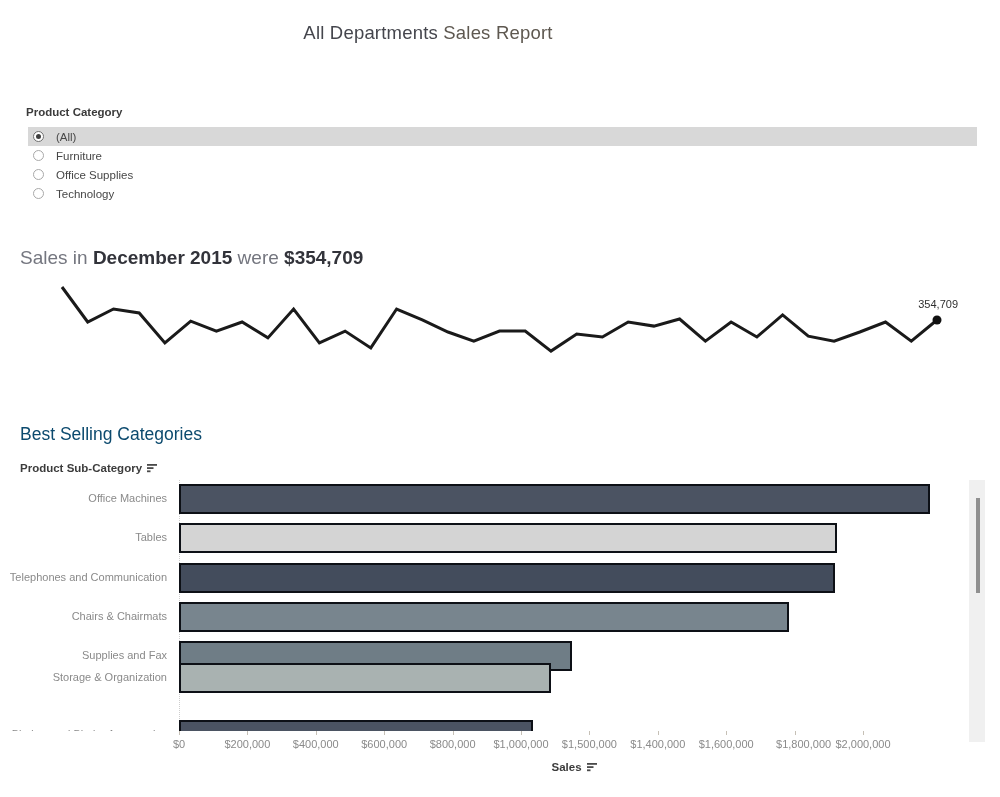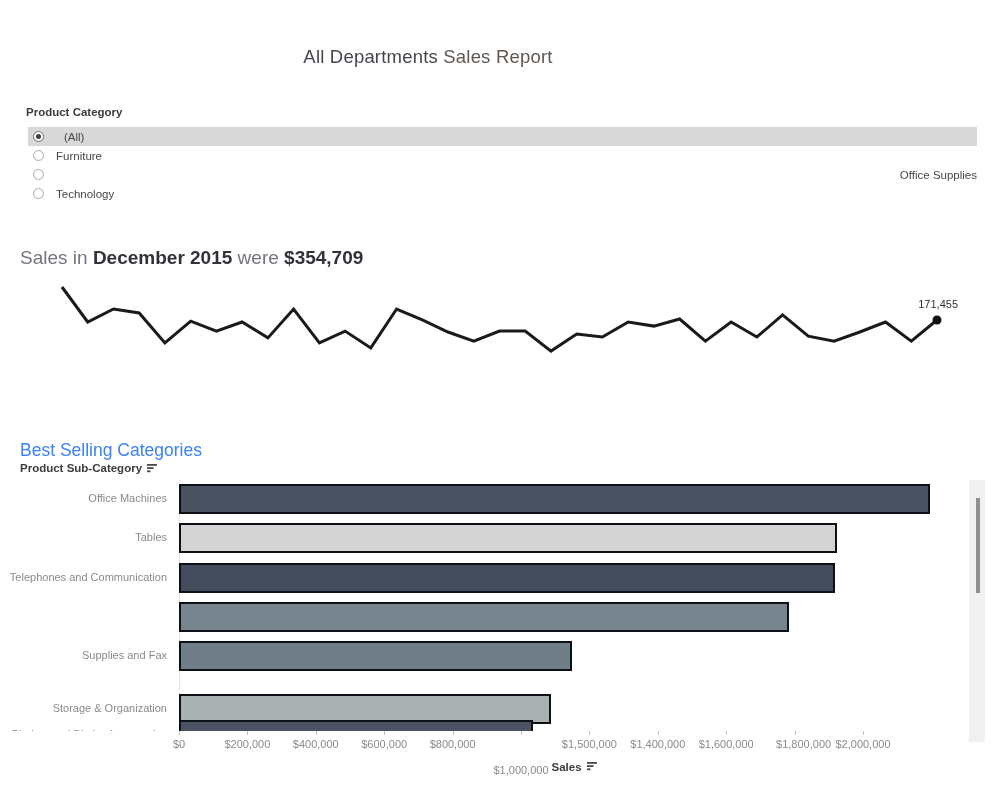--- a/index.html
+++ b/index.html
@@ -3,60 +3,60 @@
 <meta charset="utf-8">
 <style>
   html,body{margin:0;padding:0;}
   body{
     width:1000px;height:797px;background:#ffffff;position:relative;overflow:hidden;
     font-family:"Liberation Sans", sans-serif;color:#4a4a4a;
   }
   .abs{position:absolute;}
 
   
-  #dash-title{top:46px;left:0;width:856px;text-align:center;font-size:18.5px;letter-spacing:.2px;}
+  #dash-title{top:22px;left:0;width:856px;text-align:center;font-size:18.5px;letter-spacing:.2px;}
   #title-primary{color:#45464d;}
   #title-secondary{color:#5e5850;}
 
   
   #filter-label{top:106px;left:26px;font-size:11.5px;font-weight:700;color:#3b3b3b;}
   .filter-row{left:28px;width:949px;height:19px;display:flex;align-items:center;cursor:pointer;}
-  .filter-row.selected{background:#d8d8d8;gap:8px;}
+  .filter-row.selected{background:#d8d8d8;}
   .radio{width:11px;height:11px;border-radius:50%;border:1px solid #a9a9a9;background:#fff;
          margin-left:5px;box-sizing:border-box;position:relative;flex:0 0 auto;}
   .filter-row.selected .radio{border-color:#6f6f6f;}
   .radio.on::after{content:"";position:absolute;left:2px;top:2px;width:5px;height:5px;border-radius:50%;background:#3f3f3f;}
   .filter-option-label{margin-left:12px;font-size:11.5px;color:#474747;}
 
   
   #headline{top:247px;left:20px;font-size:19px;color:#74767f;}
   .headline-strong{color:#32333a;font-weight:700;}
 
   
   #sparkline{top:278px;left:0;}
   #spark-label{top:298px;left:858px;width:100px;text-align:right;font-size:11px;color:#303030;}
 
   
-  #section-heading{top:424px;left:20px;font-size:17.5px;color:#3b82f6;margin-top:16px;}
+  #section-heading{top:424px;left:20px;font-size:17.5px;color:#0c4a6e;}
   #row-header{top:462px;left:20px;font-size:11.5px;font-weight:700;color:#3c3c3c;display:flex;align-items:center;gap:5px;}
   .sort-icon{display:inline-block;}
 
   
   #bar-plot{top:480px;left:0;width:965px;height:251px;overflow:hidden;}
   #zero-gridline{position:absolute;left:179px;top:0;height:251px;width:0;border-left:1px dotted #cdcdcd;}
   .bar-row{position:absolute;left:0;width:100%;height:30px;}
   .bar-label{position:absolute;left:0;top:0;width:173px;height:30px;box-sizing:border-box;padding-right:6px;
              display:flex;align-items:center;justify-content:flex-end;text-align:right;
              font-size:11px;line-height:1.25;color:#8a8a8a;}
   .bar{position:absolute;left:179px;top:0;height:30px;box-sizing:border-box;border:2px solid #0d1016;}
 
   
   .x-tick-mark{position:absolute;top:731px;width:1px;height:4px;background:#c6c0b6;}
   .x-tick-label{position:absolute;top:738px;width:90px;text-align:center;font-size:11px;color:#8a8a8a;}
-  #axis-title{top:761px;left:500px;width:150px;display:flex;justify-content:center;gap:5px;
+  #axis-title{top:761px;left:500px;width:150px;display:flex;align-items:center;justify-content:center;gap:5px;
               font-size:11.5px;font-weight:700;color:#3c3c3c;}
 
   
   #scrollbar-track{top:480px;left:969px;width:16px;height:262px;background:#f0f0f0;}
   #scrollbar-thumb{position:absolute;left:7px;top:18px;width:4px;height:95px;background:#909090;cursor:pointer;}
 </style>
 </head>
 <body>
 
 <div id="dash-title" class="abs">
@@ -68,21 +68,21 @@
 <div id="filter-label" class="abs">Product Category</div>
 
 <div class="filter-row selected abs" style="top:127px;">
   <span class="radio on"></span>
   <span class="filter-option-label">(All)</span>
 </div>
 <div class="filter-row abs" style="top:146px;">
   <span class="radio"></span>
   <span class="filter-option-label">Furniture</span>
 </div>
-<div class="filter-row abs" style="top:165px;justify-content:space-between;">
+<div class="filter-row abs" style="top:165px;">
   <span class="radio"></span>
   <span class="filter-option-label">Office Supplies</span>
 </div>
 <div class="filter-row abs" style="top:184px;">
   <span class="radio"></span>
   <span class="filter-option-label">Technology</span>
 </div>
 
 <div id="headline" class="abs">
   <span>Sales in</span>
@@ -91,21 +91,21 @@
   <span> </span>
   <span>were</span>
   <span> </span>
   <span class="headline-strong">$354,709</span>
 </div>
 
 <svg id="sparkline" class="abs" width="970" height="90" viewBox="0 278 970 90">
   <polyline id="spark-path" fill="none" stroke="#1a1a1a" stroke-width="3" stroke-linejoin="miter" points="62.0,287.0 87.7,322.0 113.5,309.0 139.2,312.9 164.9,342.9 190.7,321.1 216.4,331.1 242.1,322.0 267.9,337.9 293.6,309.0 319.4,342.9 345.1,331.1 370.8,347.9 396.6,309.0 422.3,319.9 448.0,332.0 473.8,341.1 499.5,331.1 525.2,331.1 551.0,351.1 576.7,334.0 602.4,337.0 628.2,322.0 653.9,326.1 679.6,319.0 705.4,341.1 731.1,322.0 756.9,337.0 782.6,314.9 808.3,336.1 834.1,341.1 859.8,332.0 885.5,322.0 911.3,341.1 937.0,320.0"></polyline>
   <circle id="spark-dot" r="4.5" fill="#111" cx="937" cy="320.0"></circle>
 </svg>
-<div id="spark-label" class="abs">171,455</div>
+<div id="spark-label" class="abs">354,709</div>
 
 <div id="section-heading" class="abs">Best Selling Categories</div>
 
 <div id="row-header" class="abs">
   <span>Product Sub-Category</span>
   <svg class="sort-icon" width="12" height="10" viewBox="0 0 12 10">
     <rect x="0" y="1" width="10" height="1.8" fill="#4a4a4a"></rect>
     <rect x="0" y="4.2" width="6.5" height="1.8" fill="#4a4a4a"></rect>
     <rect x="0" y="7.4" width="3.5" height="1.8" fill="#4a4a4a"></rect>
   </svg>
@@ -120,27 +120,28 @@
       </div>
       <div class="bar-row" style="top: 43.3px;">
         <div class="bar-label">Tables</div>
         <div class="bar" style="width: 658px; background: rgb(212, 212, 212);"></div>
       </div>
       <div class="bar-row" style="top: 82.6px;">
         <div class="bar-label">Telephones and Communication</div>
         <div class="bar" style="width: 656px; background: rgb(67, 76, 92);"></div>
       </div>
       <div class="bar-row" style="top: 121.9px;">
+        <div class="bar-label">Chairs &amp; Chairmats</div>
         <div class="bar" style="width: 610.1px; background: rgb(120, 133, 142);"></div>
       </div>
       <div class="bar-row" style="top: 161.2px;">
         <div class="bar-label">Supplies and Fax</div>
         <div class="bar" style="width: 393px; background: rgb(111, 125, 134);"></div>
       </div>
-      <div class="bar-row" style="top: 214px; padding-left: 16px;">
+      <div class="bar-row" style="top: 183px; padding-left: 16px;">
         <div class="bar-label">Storage &amp; Organization</div>
         <div class="bar" style="width: 372.1px; background: rgb(169, 178, 177);"></div>
       </div>
       <div class="bar-row" style="top: 239.8px;">
         <div class="bar-label">Binders and Binder Accessories</div>
         <div class="bar" style="width: 354px; background: rgb(75, 83, 98);"></div>
       </div>
     </div>
 </div>
 
@@ -149,21 +150,21 @@
     <div class="x-tick-label abs" style="left: 134px;">$0</div>
     <div class="x-tick-mark abs" style="left: 247.4px;"></div>
     <div class="x-tick-label abs" style="left: 202.4px;">$200,000</div>
     <div class="x-tick-mark abs" style="left: 315.8px;"></div>
     <div class="x-tick-label abs" style="left: 270.8px;">$400,000</div>
     <div class="x-tick-mark abs" style="left: 384.2px;"></div>
     <div class="x-tick-label abs" style="left: 339.2px;">$600,000</div>
     <div class="x-tick-mark abs" style="left: 452.6px;"></div>
     <div class="x-tick-label abs" style="left: 407.6px;">$800,000</div>
     <div class="x-tick-mark abs" style="left: 521px;"></div>
-    <div class="x-tick-label abs" style="left: 476px; margin-top: 26px;">$1,000,000</div>
+    <div class="x-tick-label abs" style="left: 476px;">$1,000,000</div>
     <div class="x-tick-mark abs" style="left: 589.4px;"></div>
     <div class="x-tick-label abs" style="left: 544.4px;">$1,500,000</div>
     <div class="x-tick-mark abs" style="left: 657.8px;"></div>
     <div class="x-tick-label abs" style="left: 612.8px;">$1,400,000</div>
     <div class="x-tick-mark abs" style="left: 726.2px;"></div>
     <div class="x-tick-label abs" style="left: 681.2px;">$1,600,000</div>
     <div class="x-tick-mark abs" style="left: 794.6px;"></div>
     <div class="x-tick-label abs" style="left: 749.6px; padding-left: 9px;">$1,800,000</div>
     <div class="x-tick-mark abs" style="left: 863px;"></div>
     <div class="x-tick-label abs" style="left: 818px;">$2,000,000</div>

